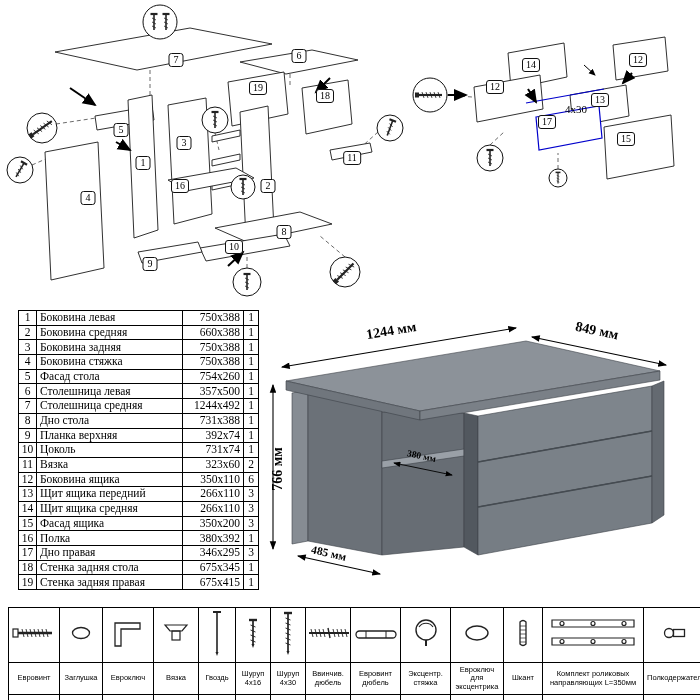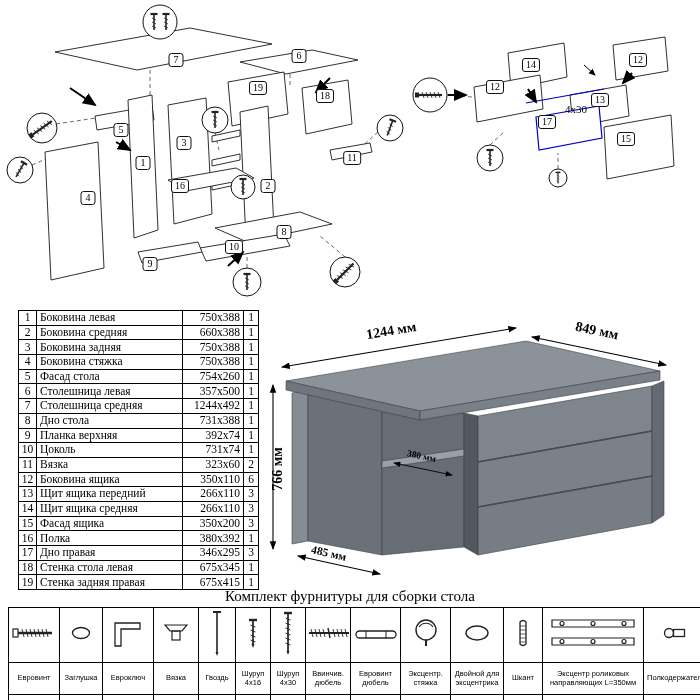--- a/index.html
+++ b/index.html
@@ -254,21 +254,21 @@
           <td data-name="part-qty">1</td>
         </tr>
         <tr data-name="parts-table-row">
           <td data-name="part-number">17</td>
           <td data-name="part-name">Дно правая</td>
           <td data-name="part-size">346x295</td>
           <td data-name="part-qty">3</td>
         </tr>
         <tr data-name="parts-table-row">
           <td data-name="part-number">18</td>
-          <td data-name="part-name">Стенка стола левая</td>
+          <td data-name="part-name">Стенка задняя стола</td>
           <td data-name="part-size">675x345</td>
           <td data-name="part-qty">1</td>
         </tr>
         <tr data-name="parts-table-row">
           <td data-name="part-number">19</td>
           <td data-name="part-name">Стенка задняя правая</td>
           <td data-name="part-size">675x415</td>
           <td data-name="part-qty">1</td>
         </tr>
       </tbody>
@@ -315,21 +315,20 @@
       <g font-weight="bold" fill="#000" text-anchor="middle" data-name="dimension-labels">
         <text x="124" y="42" font-size="14" transform="rotate(-9.5 124 42)" data-name="dimension-width-label">1244 мм</text>
         <text x="328" y="42" font-size="14" transform="rotate(12 328 42)" data-name="dimension-depth-label">849 мм</text>
         <text x="14" y="176" font-size="14" transform="rotate(-90 14 176)" data-name="dimension-height-label">766 мм</text>
         <text x="153" y="166" font-size="9.5" transform="rotate(12 153 166)" data-name="dimension-shelf-depth-label">380 мм</text>
         <text x="60" y="264" font-size="11.5" transform="rotate(12.5 60 264)" data-name="dimension-leg-depth-label">485 мм</text>
       </g>
     </svg>
   </div>
 
-  <div id="hardware-title" data-name="hardware-kit-title">Комплект фурнитуры для сборки стола</div>
   <table id="hardware-table" data-name="hardware-table">
     <tbody>
       <tr class="icons" data-name="hardware-icon-row">
           <td data-name="hardware-icon-cell" style="width: 48px;"><span class="hwicon" data-name="euroscrew-icon"><svg width="44" height="18" viewBox="0 0 44 18">
                 <rect x="1" y="5" width="5" height="8" fill="none" stroke="#222" stroke-width="1.2"></rect>
                 <line x1="6" y1="9" x2="40" y2="9" stroke="#222" stroke-width="2.4"></line>
                 <path d="M10 5 l2 8 M14 5 l2 8 M18 5 l2 8 M22 5 l2 8 M26 5 l2 8 M30 5 l2 8 M34 5 l2 8" stroke="#222" stroke-width="0.9" fill="none"></path>
               </svg></span></td>
           <td data-name="hardware-icon-cell" style="width: 40px;"><span class="hwicon" data-name="cap-icon"><svg width="22" height="16" viewBox="0 0 22 16">
                 <ellipse cx="11" cy="8" rx="8.5" ry="5.5" fill="none" stroke="#222" stroke-width="1.3"></ellipse>
@@ -401,23 +400,23 @@
           <td data-name="hardware-label">Евровинт</td>
           <td data-name="hardware-label">Заглушка</td>
           <td data-name="hardware-label">Евроключ</td>
           <td data-name="hardware-label">Вязка</td>
           <td data-name="hardware-label">Гвоздь</td>
           <td data-name="hardware-label">Шуруп 4х16</td>
           <td data-name="hardware-label">Шуруп 4х30</td>
           <td data-name="hardware-label">Ввинчив. дюбель</td>
           <td data-name="hardware-label">Евровинт дюбель</td>
           <td data-name="hardware-label">Эксцентр. стяжка</td>
-          <td data-name="hardware-label">Двойной для эксцентрика</td>
+          <td data-name="hardware-label">Евроключ для эксцентрика</td>
           <td data-name="hardware-label">Шкант</td>
-          <td data-name="hardware-label">Эксцентр роликовых направляющих L=350мм</td>
+          <td data-name="hardware-label">Комплект роликовых направляющих L=350мм</td>
           <td data-name="hardware-label">Полкодержатель</td>
         </tr>
       <tr class="qtys" data-name="hardware-qty-row">
           <td data-name="hardware-qty">24</td>
           <td data-name="hardware-qty">9</td>
           <td data-name="hardware-qty">1</td>
           <td data-name="hardware-qty">6</td>
           <td data-name="hardware-qty">90</td>
           <td data-name="hardware-qty">12</td>
           <td data-name="hardware-qty">8</td>

